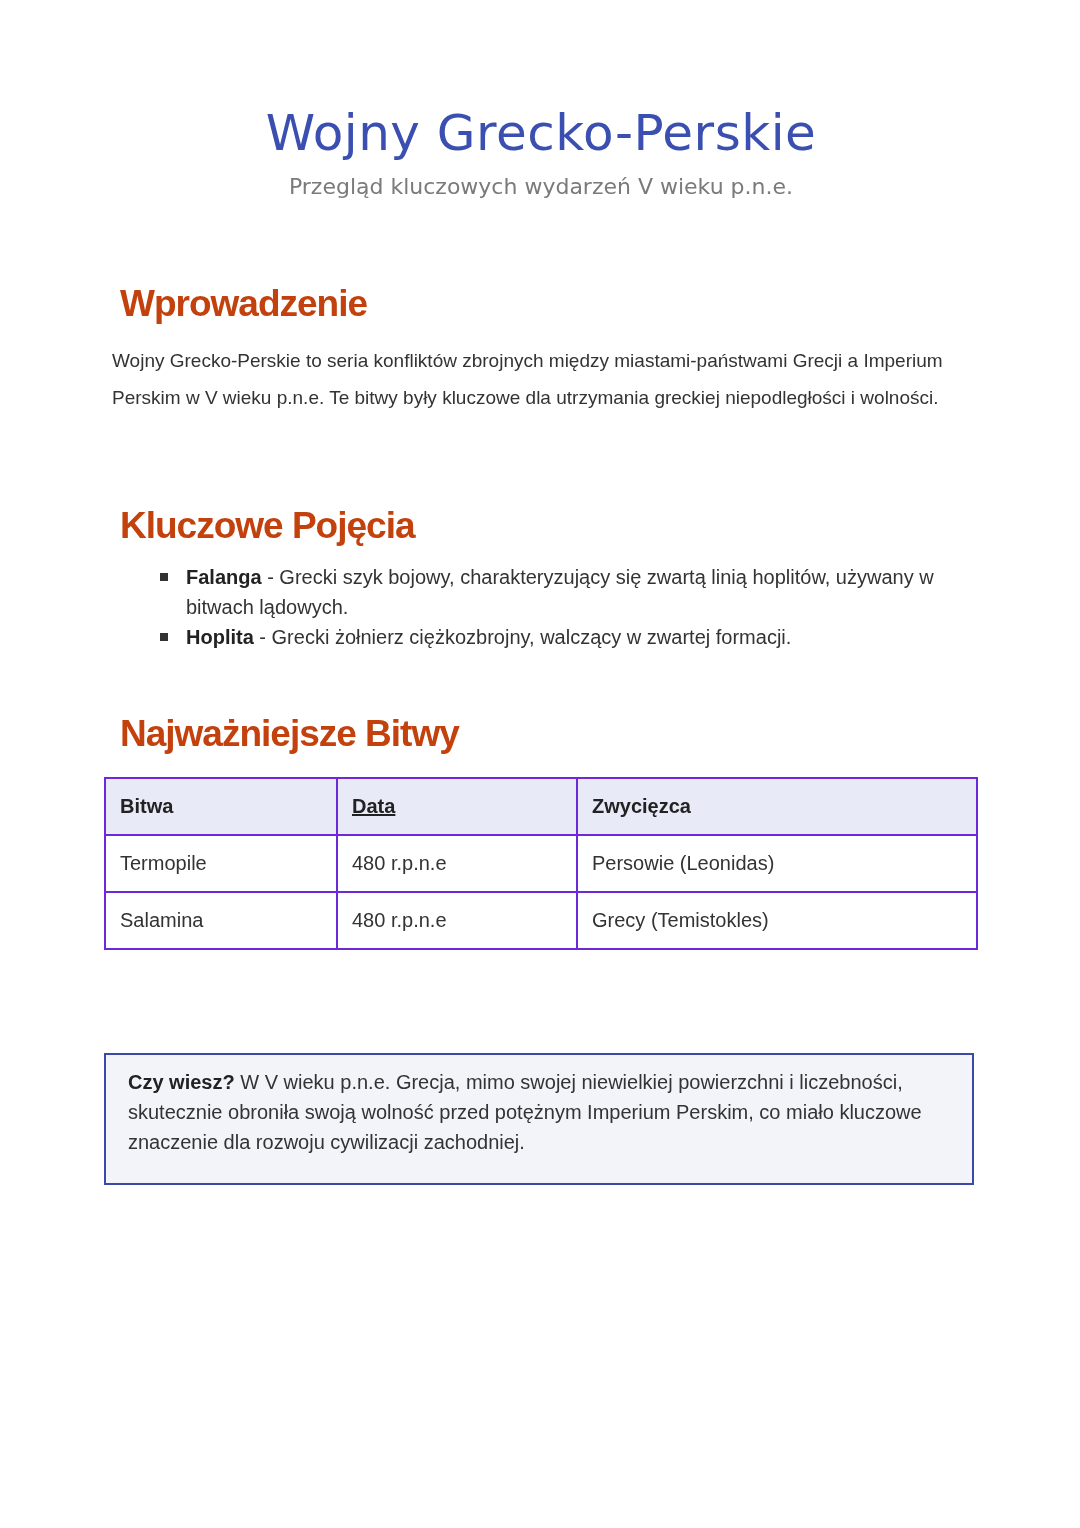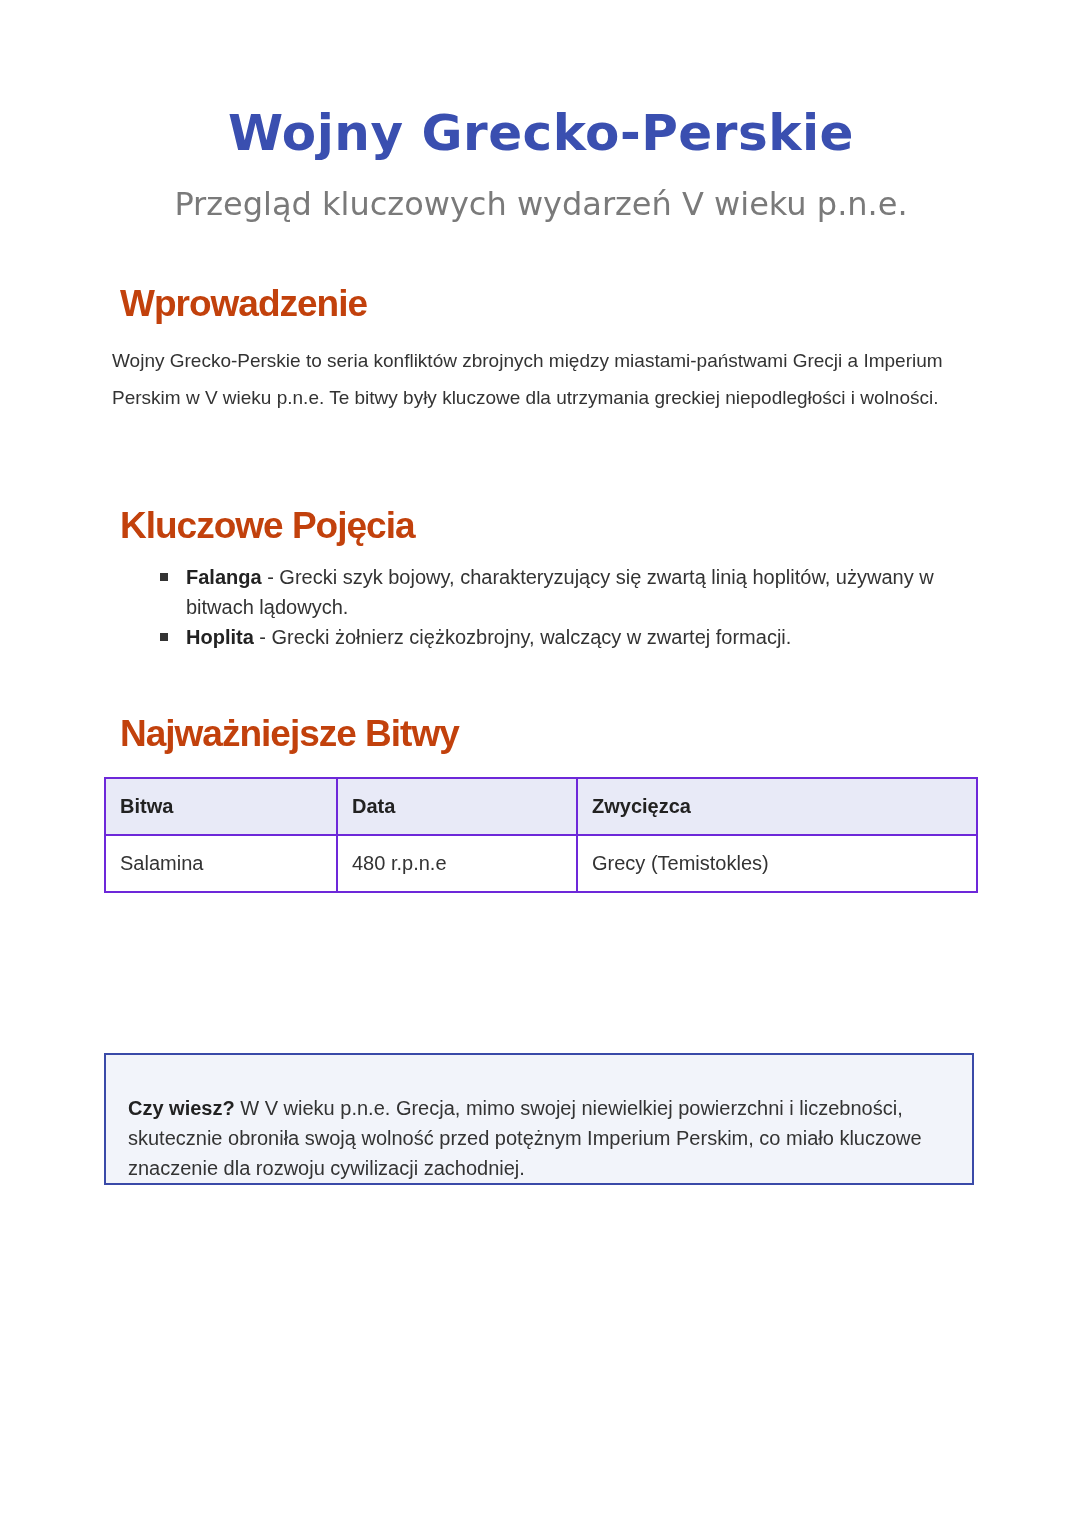--- a/index.html
+++ b/index.html
@@ -3,26 +3,26 @@
   <meta charset="utf-8">
   <style>
     html, body { margin: 0; padding: 0; background: #ffffff; }
     body {
       width: 1080px; height: 1528px; position: relative; overflow: hidden;
       font-family: "DejaVu Sans", sans-serif; color: #333333;
     }
     .page { position: absolute; left: 104px; top: 0; width: 874px; }
     .title {
       position: absolute; left: 0; top: 100px; width: 874px; text-align: center;
-      font-family: "DejaVu Sans", sans-serif; font-size: 50px; font-weight: 700;
+      font-family: "DejaVu Sans", sans-serif; font-size: 50px; font-weight: 400;
       color: #3a4fb0; letter-spacing: 0.5px; margin: 0; line-height: 66px;
     }
     .subtitle {
-      position: absolute; left: 0; top: 186px; width: 874px; text-align: center;
-      font-size: 32px; color: #7a7a7a; margin: 0; line-height: 36px;
+      position: absolute; left: 0; top: 169px; width: 874px; text-align: center;
+      font-size: 22px; color: #7a7a7a; margin: 0; line-height: 36px;
     }
     h2 {
       position: absolute; left: 0; margin: 16px; font-size: 37px; font-weight: bold;
       color: #c2410c; letter-spacing: -1px; line-height: 48px;
       font-family: "Liberation Sans", sans-serif;
     }
     .intro-text {
       position: absolute; left: 0; top: 334px; width: 860px; margin: 8px;
       font-size: 19px; line-height: 37px; color: #333333;
       font-family: "Liberation Sans", sans-serif;
@@ -38,25 +38,25 @@
     }
     ul.terms b { color: #222; }
     table.battles {
       position: absolute; left: 0; top: 777px; width: 874px; border-collapse: collapse;
       font-family: "Liberation Sans", sans-serif; font-size: 20px; color: #333;
     }
     table.battles th, table.battles td {
       border: 2px solid #6d28d9; text-align: left; padding: 0 14px; height: 55px;
     }
     table.battles th { background: #e8eaf7; font-weight: bold; color: #222; }
-    .col1 { width: 202px; } .col2 { width: 210px; }
+    .col1 { width: 202px; } .col2 { width: 210px; text-decoration: underline; }
     .fact {
       position: absolute; left: 0; top: 1053px; width: 870px; height: 132px;
       border: 2px solid #3a4aa8; background: #f2f4fa; box-sizing: border-box;
-      padding: 38px 22px; font-family: "Liberation Sans", sans-serif;
+      padding: 12px 22px; font-family: "Liberation Sans", sans-serif;
       font-size: 20px; line-height: 30px; color: #333;
     }
     .fact b { color: #222; }
   </style>
 </head>
 <body>
 
 <div class="page">
   <h1 class="title">Wojny Grecko-Perskie</h1>
   <p class="subtitle">Przegląd kluczowych wydarzeń V wieku p.n.e.</p>
@@ -74,20 +74,25 @@
   <table class="battles">
     <thead>
       <tr>
         <th class="col1">Bitwa</th>
         <th class="col2">Data</th>
         <th>Zwycięzca</th>
       </tr>
     </thead>
     <tbody>
       <tr>
+        <td>Termopile</td>
+        <td>480 r.p.n.e</td>
+        <td>Persowie (Leonidas)</td>
+      </tr>
+      <tr>
         <td>Salamina</td>
         <td>480 r.p.n.e</td>
         <td>Grecy (Temistokles)</td>
       </tr>
     </tbody>
   </table>
 
   <div class="fact">
     <b>Czy wiesz?</b><span> W V wieku p.n.e. Grecja, mimo swojej niewielkiej powierzchni i liczebności, skutecznie obroniła swoją wolność przed potężnym Imperium Perskim, co miało kluczowe znaczenie dla rozwoju cywilizacji zachodniej.</span>
   </div>

